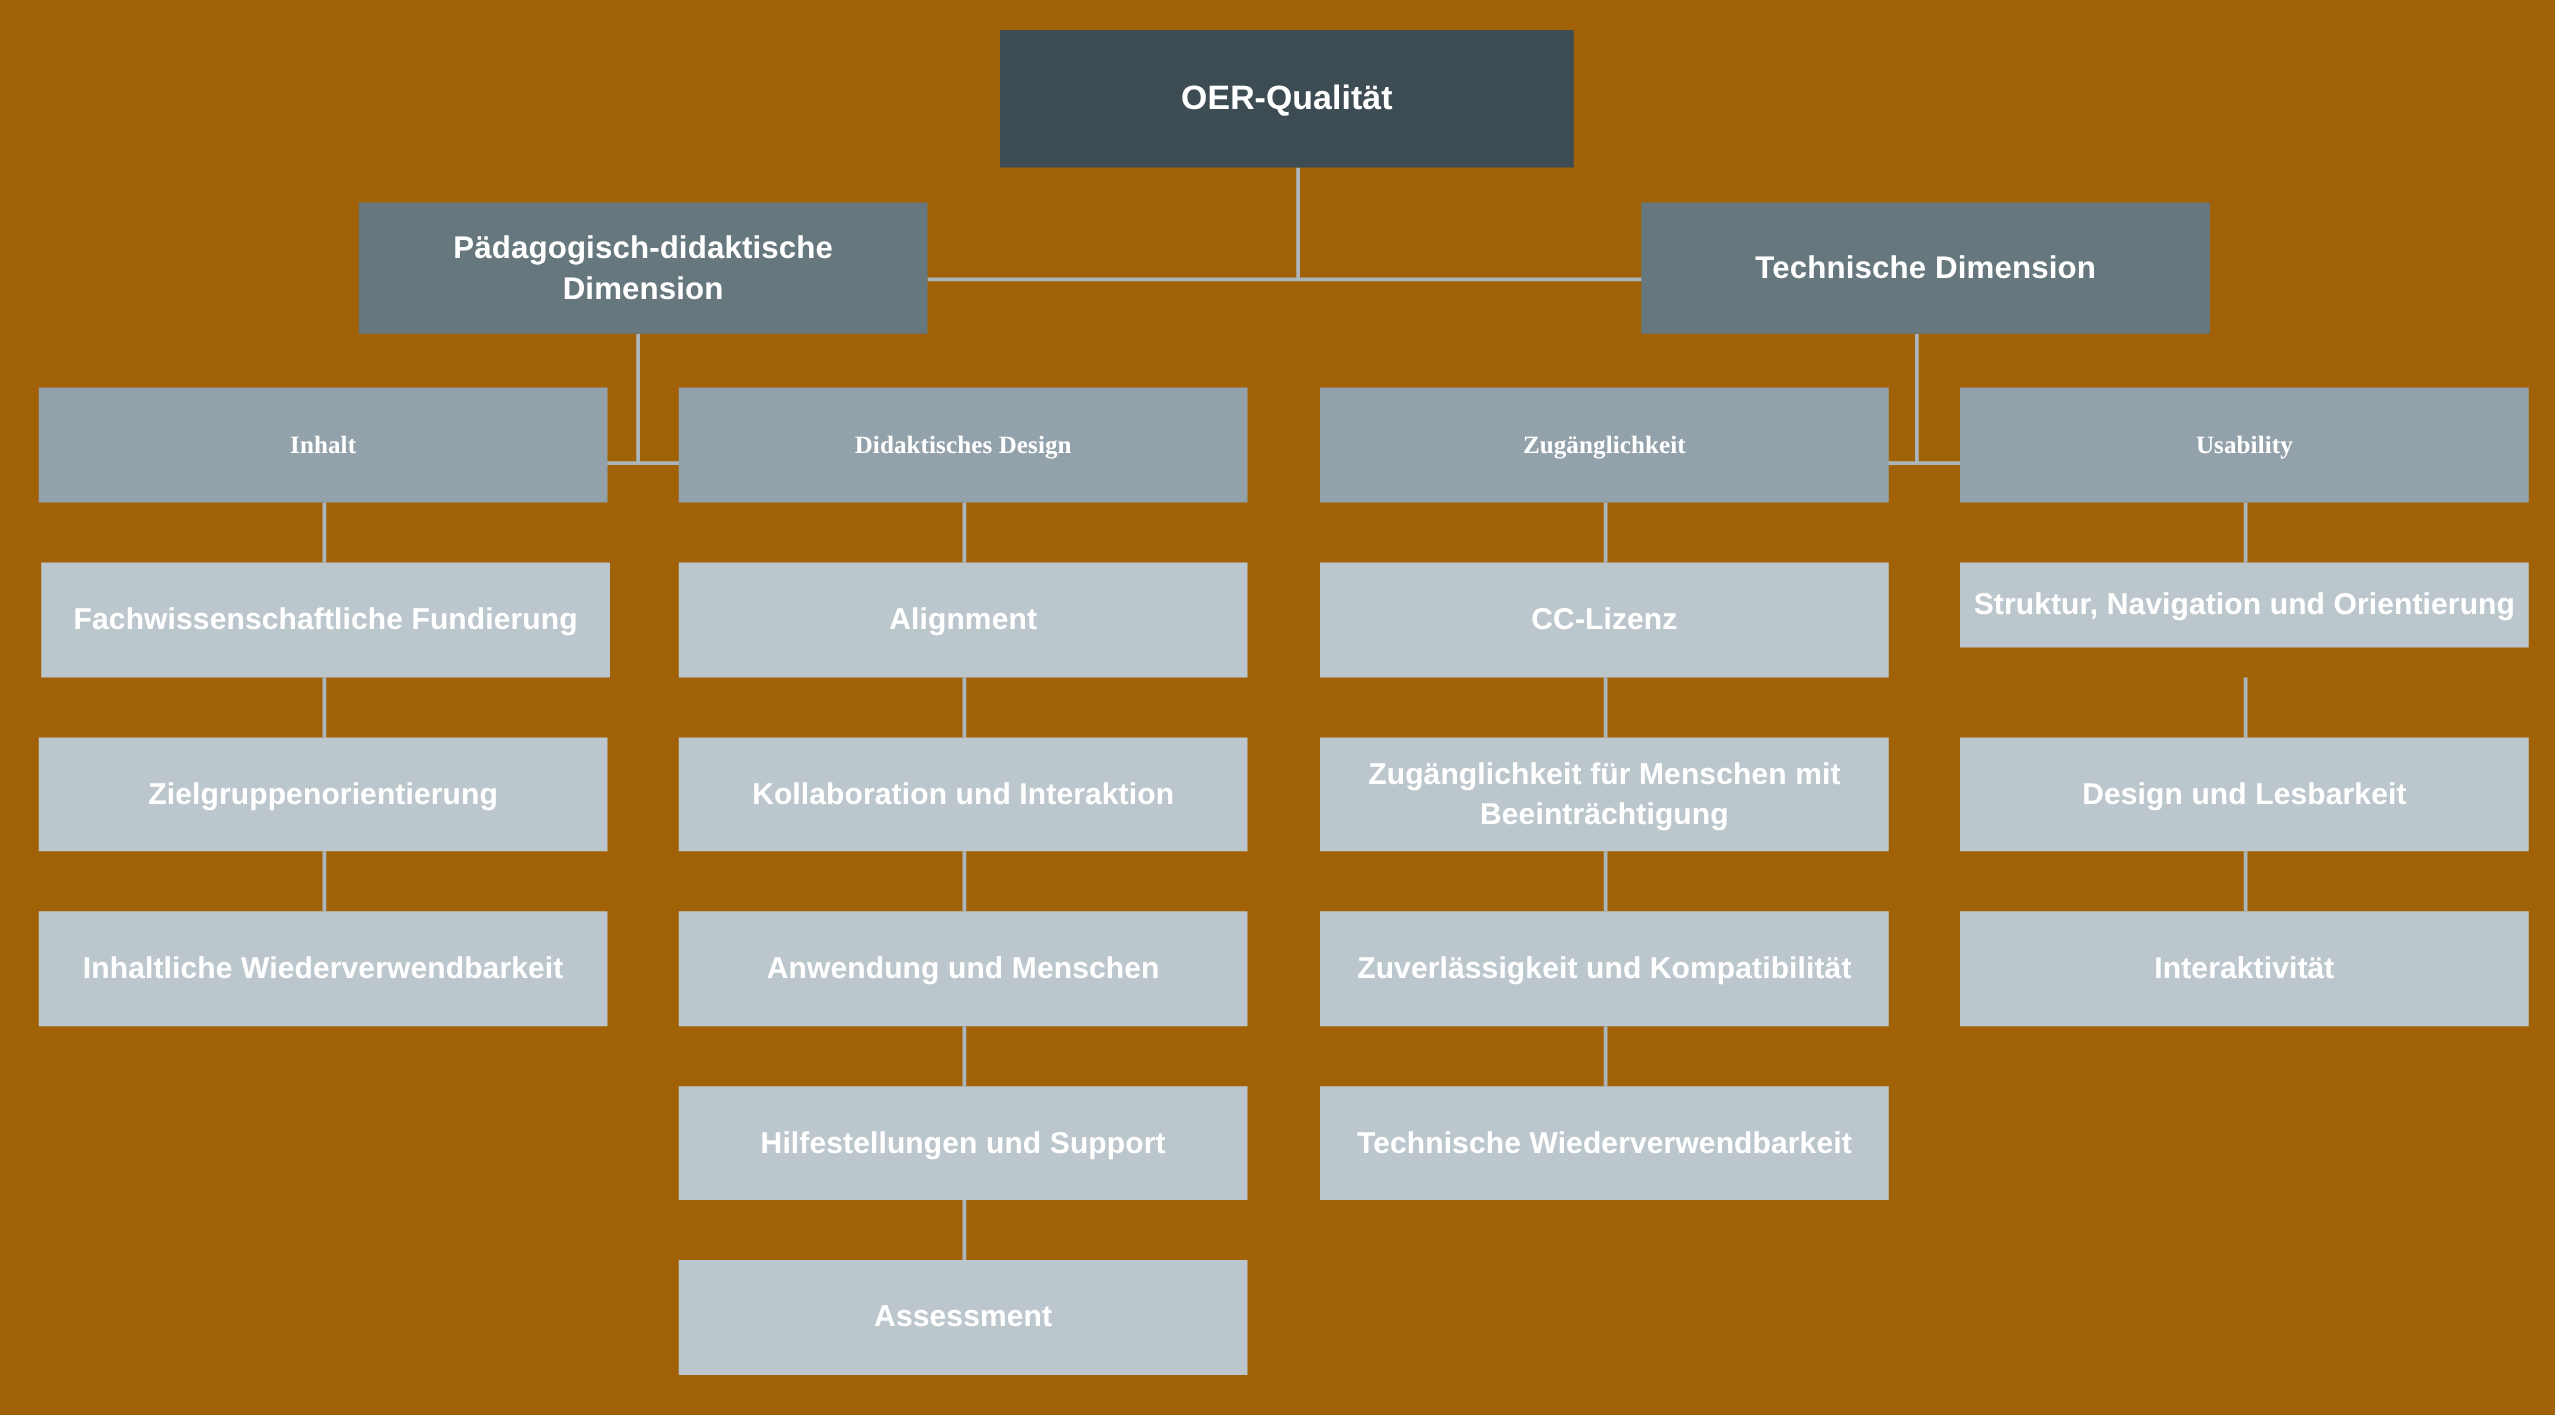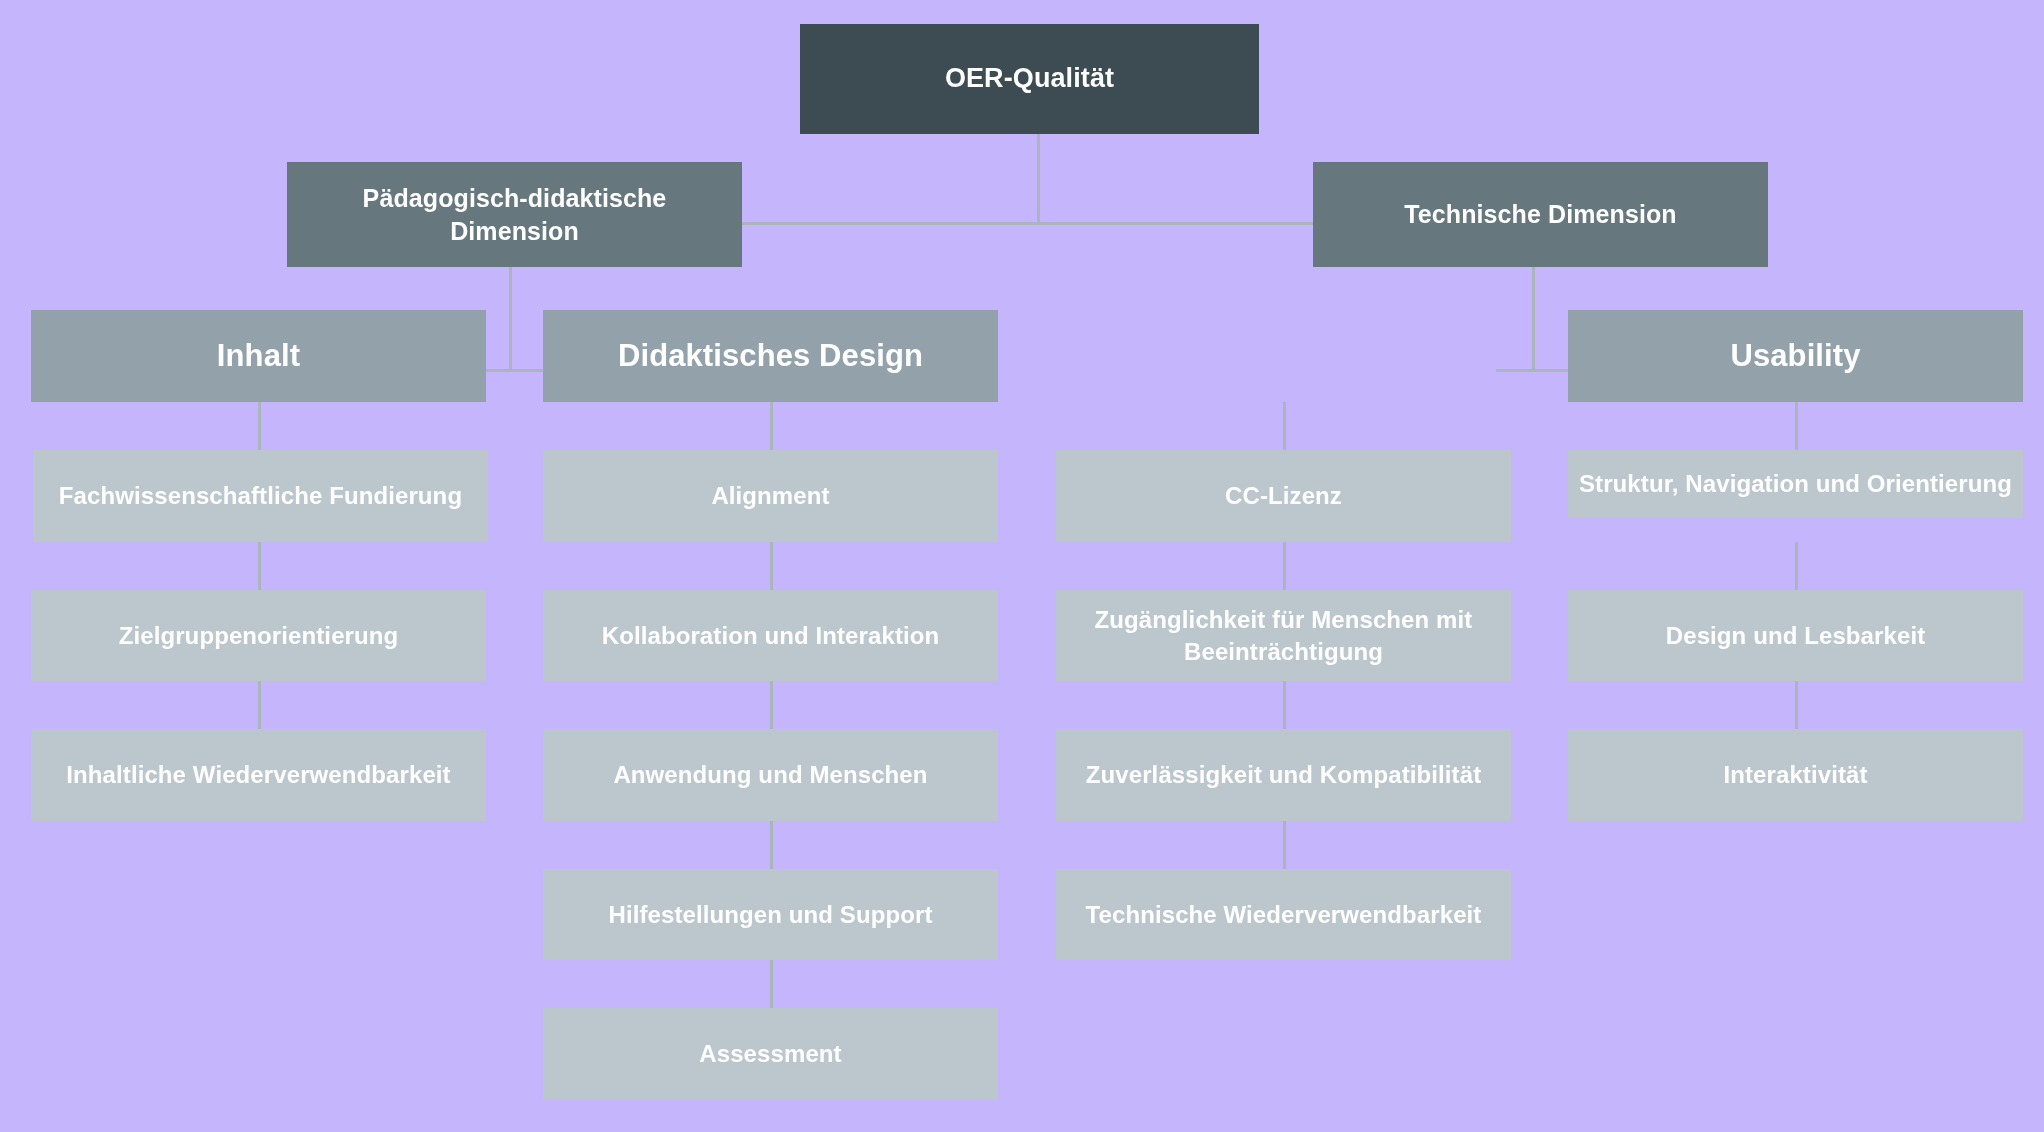--- a/index.html
+++ b/index.html
@@ -7,21 +7,21 @@
     padding: 0;
     background: #ffffff;
   }
   body {
     font-family: "Liberation Sans", sans-serif;
   }
   #stage {
     position: relative;
     width: 2044px;
     height: 1132px;
-    background: #c4b5fd;
+    background: #a16207;
     overflow: hidden;
   }
   .node {
     position: absolute;
     box-sizing: border-box;
     display: flex;
     align-items: center;
     justify-content: center;
     text-align: center;
     color: #ffffff;
@@ -34,21 +34,22 @@
   .lvl0 {
     background: #3d4b52;
     font-size: 27px;
   }
   .lvl1 {
     background: #66777e;
     font-size: 25px;
   }
   .lvl2 {
     background: #93a2aa;
-    font-size: 31px;
+    font-size: 20px;
+    font-family: Liberation Serif, serif;
   }
   .lvl3 {
     background: #bcc6cd;
     font-size: 24px;
   }
   .conn {
     position: absolute;
     background: #aab5bc;
     z-index: 1;
   }
@@ -92,20 +93,21 @@
   <div class="node lvl0" style="left:800px; top:24px; width:459px; height:110px;">OER-Qualität</div>
 
   <div class="node lvl1" style="left:287px; top:162px; width:455px; height:105px;">Pädagogisch-didaktische Dimension</div>
 
   <div class="node lvl1" style="left:1313px; top:162px; width:455px; height:105px;">Technische Dimension</div>
 
   <div class="node lvl2" style="left:31px; top:310px; width:455px; height:92px;">Inhalt</div>
 
   <div class="node lvl2" style="left:543px; top:310px; width:455px; height:92px;">Didaktisches Design</div>
 
+  <div class="node lvl2" style="left:1056px; top:310px; width:455px; height:92px;">Zugänglichkeit</div>
 
   <div class="node lvl2" style="left:1568px; top:310px; width:455px; height:92px;">Usability</div>
 
   <div class="node lvl3" style="left:33px; top:450px; width:455px; height:92px;">Fachwissenschaftliche Fundierung</div>
   <div class="node lvl3" style="left:31px; top:590px; width:455px; height:91px;">Zielgruppenorientierung</div>
   <div class="node lvl3" style="left:31px; top:729px; width:455px; height:92px;">Inhaltliche Wiederverwendbarkeit</div>
 
   <div class="node lvl3" style="left:543px; top:450px; width:455px; height:92px;">Alignment</div>
   <div class="node lvl3" style="left:543px; top:590px; width:455px; height:91px;">Kollaboration und Interaktion</div>
   <div class="node lvl3" style="left:543px; top:729px; width:455px; height:92px;">Anwendung und Menschen</div>

